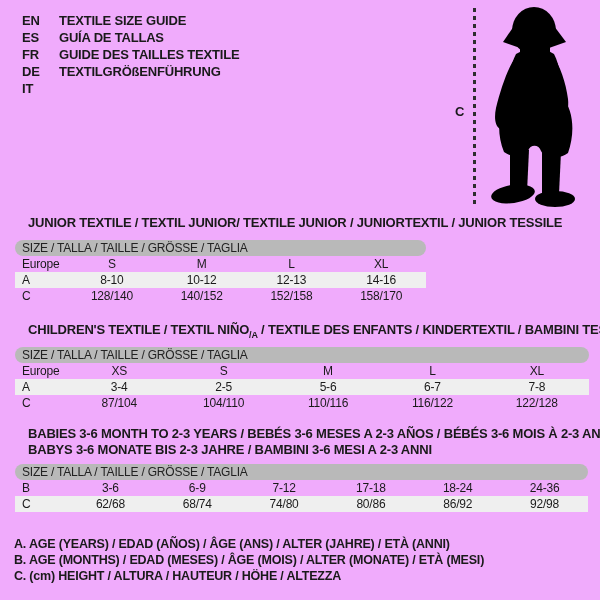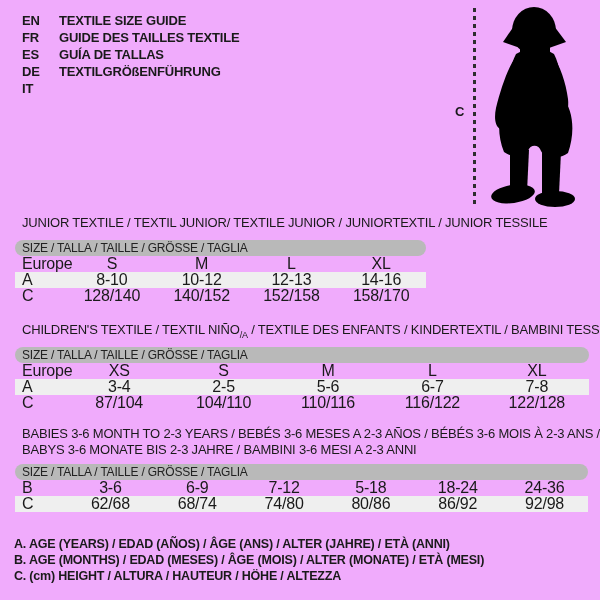--- a/index.html
+++ b/index.html
@@ -26,55 +26,55 @@
     position: absolute; left: 473px; top: 8px; width: 3px; height: 200px;
     background: repeating-linear-gradient(180deg, #2e2e2e 0 4px, transparent 4px 8px);
   }
   .height-label {
     position: absolute; left: 455px; top: 104px;
     font-size: 13px; font-weight: bold;
   }
   .baby-figure { position: absolute; left: 481px; top: 4px; }
 
   
-  .sec-title { position: absolute; left: 22px; font-size: 13px; font-weight: normal; white-space: nowrap; }
+  .sec-title { position: absolute; left: 28px; font-size: 13px; font-weight: bold; white-space: nowrap; }
   .sec-title sub { font-size: 9px; }
 
   
   .size-table { position: absolute; left: 15px; }
   .size-bar {
     height: 16px; line-height: 16px; background: #b9b9b9;
     font-size: 12px; padding-left: 7px; color: #222; white-space: nowrap; border-radius: 8px;
   }
-  .t-row { display: flex; height: 16px; line-height: 16px; font-size: 16px; }
+  .t-row { display: flex; height: 16px; line-height: 16px; font-size: 12px; }
   .t-row.shaded { background: #efefef; }
   .t-label { width: 52px; padding-left: 7px; }
   .t-cell { flex: 1 1 0; text-align: center; }
 
   
   .footnotes { position: absolute; left: 14px; top: 536px; }
   .footnote { height: 16px; line-height: 16px; font-size: 12.5px; font-weight: bold; white-space: nowrap; }
 </style>
 </head>
 <body>
 
 <div class="canvas">
 
   <div class="lang-block">
     <div class="lang-row">
       <span class="lang-code">EN</span>
       <span class="lang-text">TEXTILE SIZE GUIDE</span>
     </div>
     <div class="lang-row">
+      <span class="lang-code">ES</span>
+      <span class="lang-text">GUÍA DE TALLAS</span>
+    </div>
+    <div class="lang-row">
       <span class="lang-code">FR</span>
       <span class="lang-text">GUIDE DES TAILLES TEXTILE</span>
-    </div>
-    <div class="lang-row">
-      <span class="lang-code">ES</span>
-      <span class="lang-text">GUÍA DE TALLAS</span>
     </div>
     <div class="lang-row">
       <span class="lang-code">DE</span>
       <span class="lang-text">TEXTILGRÖßENFÜHRUNG</span>
     </div>
     <div class="lang-row">
       <span class="lang-code">IT</span>
     </div>
   </div>
 
@@ -154,21 +154,21 @@
 
   <div class="sec-title" style="top:426px;">BABIES 3-6 MONTH TO 2-3 YEARS / BEBÉS 3-6 MESES A 2-3 AÑOS / BÉBÉS 3-6 MOIS À 2-3 ANS /</div>
   <div class="sec-title" style="top:442px;">BABYS 3-6 MONATE BIS 2-3 JAHRE / BAMBINI 3-6 MESI A 2-3 ANNI</div>
   <div class="size-table" style="top:464px; width:573px;">
     <div class="size-bar">SIZE / TALLA / TAILLE / GRÖSSE / TAGLIA</div>
     <div class="t-row">
       <span class="t-label">B</span>
       <span class="t-cell">3-6</span>
       <span class="t-cell">6-9</span>
       <span class="t-cell">7-12</span>
-      <span class="t-cell">5-18</span>
+      <span class="t-cell">17-18</span>
       <span class="t-cell">18-24</span>
       <span class="t-cell">24-36</span>
     </div>
     <div class="t-row shaded">
       <span class="t-label">C</span>
       <span class="t-cell">62/68</span>
       <span class="t-cell">68/74</span>
       <span class="t-cell">74/80</span>
       <span class="t-cell">80/86</span>
       <span class="t-cell">86/92</span>

